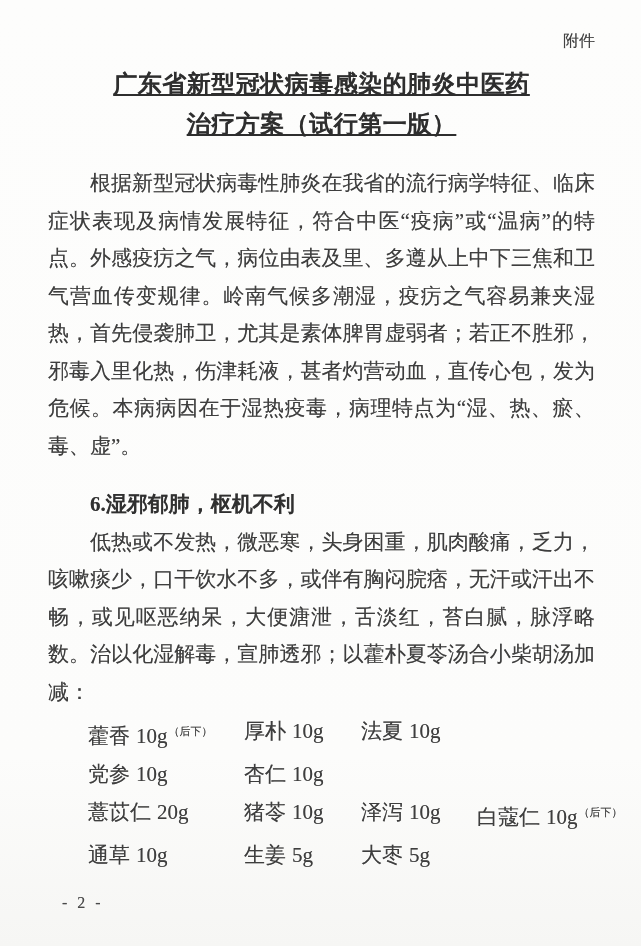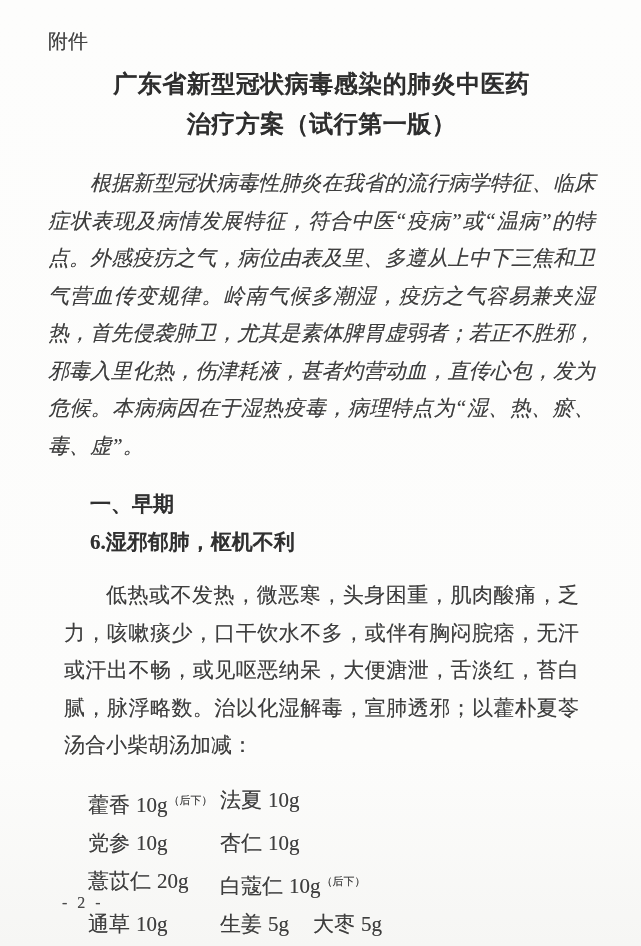--- a/index.html
+++ b/index.html
@@ -17,62 +17,64 @@
     width: 641px;
     height: 946px;
     box-sizing: border-box;
     background: linear-gradient(180deg, #fdfdfc 0%, #fcfcfb 80%, #f6f6f4 100%);
     color: #3e3e3e;
     overflow: hidden;
     padding: 28px 46px 0 48px;
     text-shadow: 0 0 0.6px rgba(70,70,70,0.55);
   }
   .attachment {
-    font-size: 20px;
+    font-size: 16px;
     line-height: 26px;
     color: #424242;
+    text-align: right;
   }
   .doc-title {
     margin-top: 10px;
     text-align: center;
     font-size: 24px;
     line-height: 40px;
     font-weight: 700;
     color: #2e2e2e;
     letter-spacing: 0.5px;
+    text-decoration: underline;
   }
   .body-text {
     font-size: 21px;
     line-height: 37.5px;
     text-align: justify;
     color: #3e3e3e;
   }
   .intro {
     text-indent: 2em;
-    font-style: italic;
   }
   .heading {
     font-weight: 700;
     color: #303030;
     text-indent: 2em;
     font-size: 21px;
     line-height: 37.5px;
   }
   .symptoms {
     text-indent: 2em;
   }
   .prescription {
     margin-left: 40px;
     margin-top: 1px;
     font-size: 21px;
   }
   .herb-row {
     display: grid;
     grid-template-columns: 132px 93px 92px auto;
     line-height: 38px;
+    gap: 24px;
   }
   .herb-cell {
     white-space: nowrap;
   }
   .herb-name {
     margin-right: 6px;
   }
   .herb-note {
     font-size: 11px;
     vertical-align: super;
@@ -95,40 +97,42 @@
 
   <div class="attachment">附件</div>
 
   <div class="doc-title">
     <div>广东省新型冠状病毒感染的肺炎中医药</div>
     <div>治疗方案（试行第一版）</div>
   </div>
 
   <p class="body-text intro">根据新型冠状病毒性肺炎在我省的流行病学特征、临床症状表现及病情发展特征，符合中医“疫病”或“温病”的特点。外感疫疠之气，病位由表及里、多遵从上中下三焦和卫气营血传变规律。岭南气候多潮湿，疫疠之气容易兼夹湿热，首先侵袭肺卫，尤其是素体脾胃虚弱者；若正不胜邪，邪毒入里化热，伤津耗液，甚者灼营动血，直传心包，发为危候。本病病因在于湿热疫毒，病理特点为“湿、热、瘀、毒、虚”。</p>
 
-  <div class="heading">一、早期</div>
 
   <div class="heading">6.湿邪郁肺，枢机不利</div>
 
-  <p class="body-text symptoms" style="margin:16px;">低热或不发热，微恶寒，头身困重，肌肉酸痛，乏力，咳嗽痰少，口干饮水不多，或伴有胸闷脘痞，无汗或汗出不畅，或见呕恶纳呆，大便溏泄，舌淡红，苔白腻，脉浮略数。治以化湿解毒，宣肺透邪；以藿朴夏苓汤合小柴胡汤加减：</p>
+  <p class="body-text symptoms" style="margin:0;">低热或不发热，微恶寒，头身困重，肌肉酸痛，乏力，咳嗽痰少，口干饮水不多，或伴有胸闷脘痞，无汗或汗出不畅，或见呕恶纳呆，大便溏泄，舌淡红，苔白腻，脉浮略数。治以化湿解毒，宣肺透邪；以藿朴夏苓汤合小柴胡汤加减：</p>
 
   <div class="prescription">
 
     <div class="herb-row">
       <span class="herb-cell"><span class="herb-name">藿香</span><span class="herb-dose">10g</span><sup class="herb-note">（后下）</sup></span>
+      <span class="herb-cell"><span class="herb-name">厚朴</span><span class="herb-dose">10g</span></span>
       <span class="herb-cell"><span class="herb-name">法夏</span><span class="herb-dose">10g</span></span>
     </div>
 
     <div class="herb-row">
       <span class="herb-cell"><span class="herb-name">党参</span><span class="herb-dose">10g</span></span>
       <span class="herb-cell"><span class="herb-name">杏仁</span><span class="herb-dose">10g</span></span>
     </div>
 
     <div class="herb-row">
       <span class="herb-cell"><span class="herb-name">薏苡仁</span><span class="herb-dose">20g</span></span>
+      <span class="herb-cell"><span class="herb-name">猪苓</span><span class="herb-dose">10g</span></span>
+      <span class="herb-cell"><span class="herb-name">泽泻</span><span class="herb-dose">10g</span></span>
       <span class="herb-cell"><span class="herb-name">白蔻仁</span><span class="herb-dose">10g</span><sup class="herb-note">（后下）</sup></span>
     </div>
 
     <div class="herb-row">
       <span class="herb-cell"><span class="herb-name">通草</span><span class="herb-dose">10g</span></span>
       <span class="herb-cell"><span class="herb-name">生姜</span><span class="herb-dose">5g</span></span>
       <span class="herb-cell"><span class="herb-name">大枣</span><span class="herb-dose">5g</span></span>
     </div>
 
   </div>

